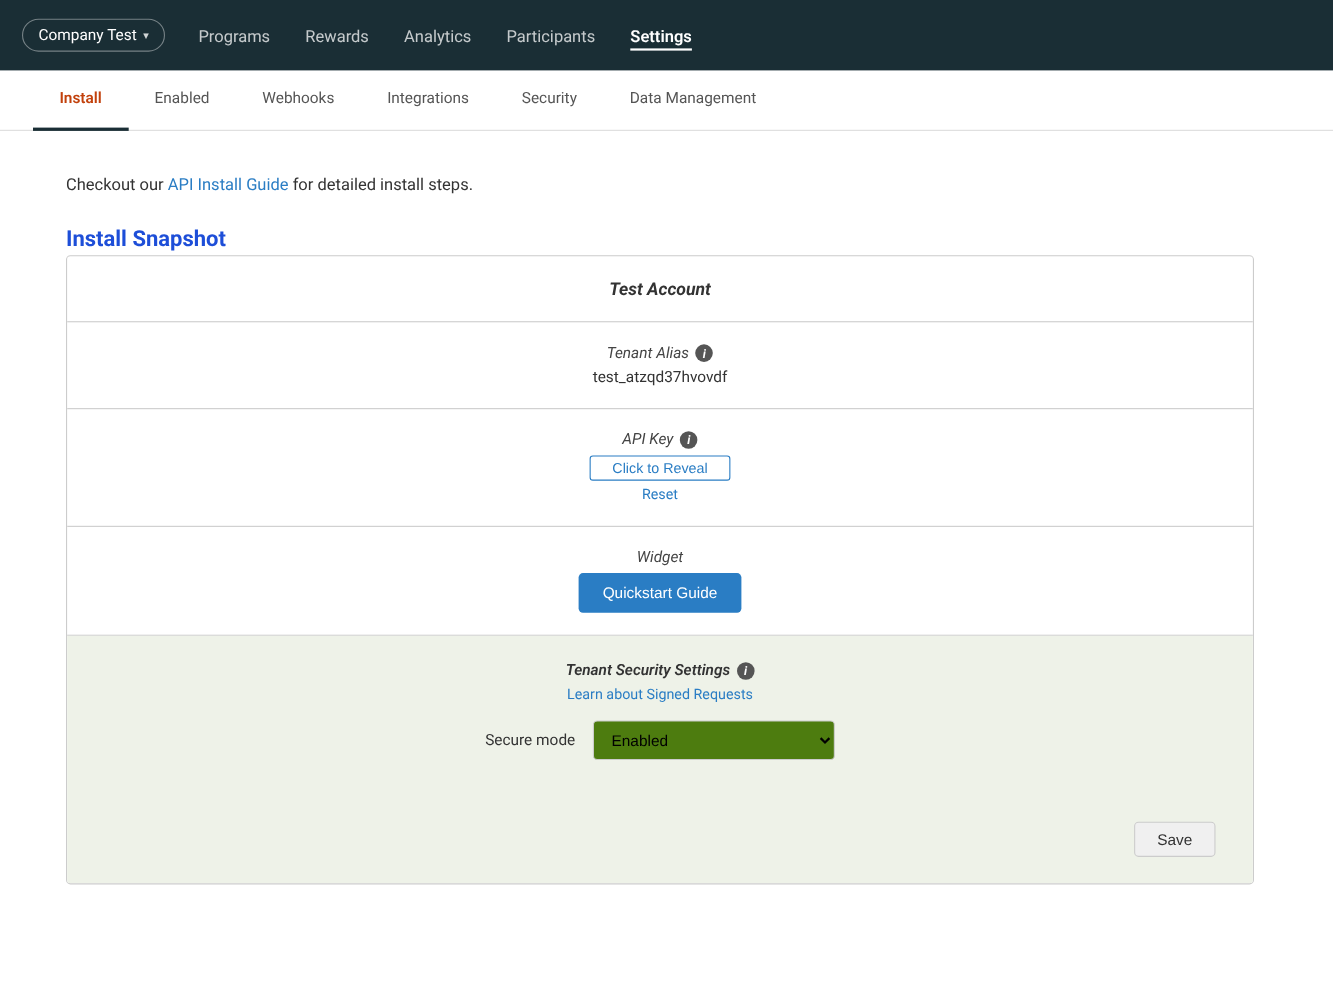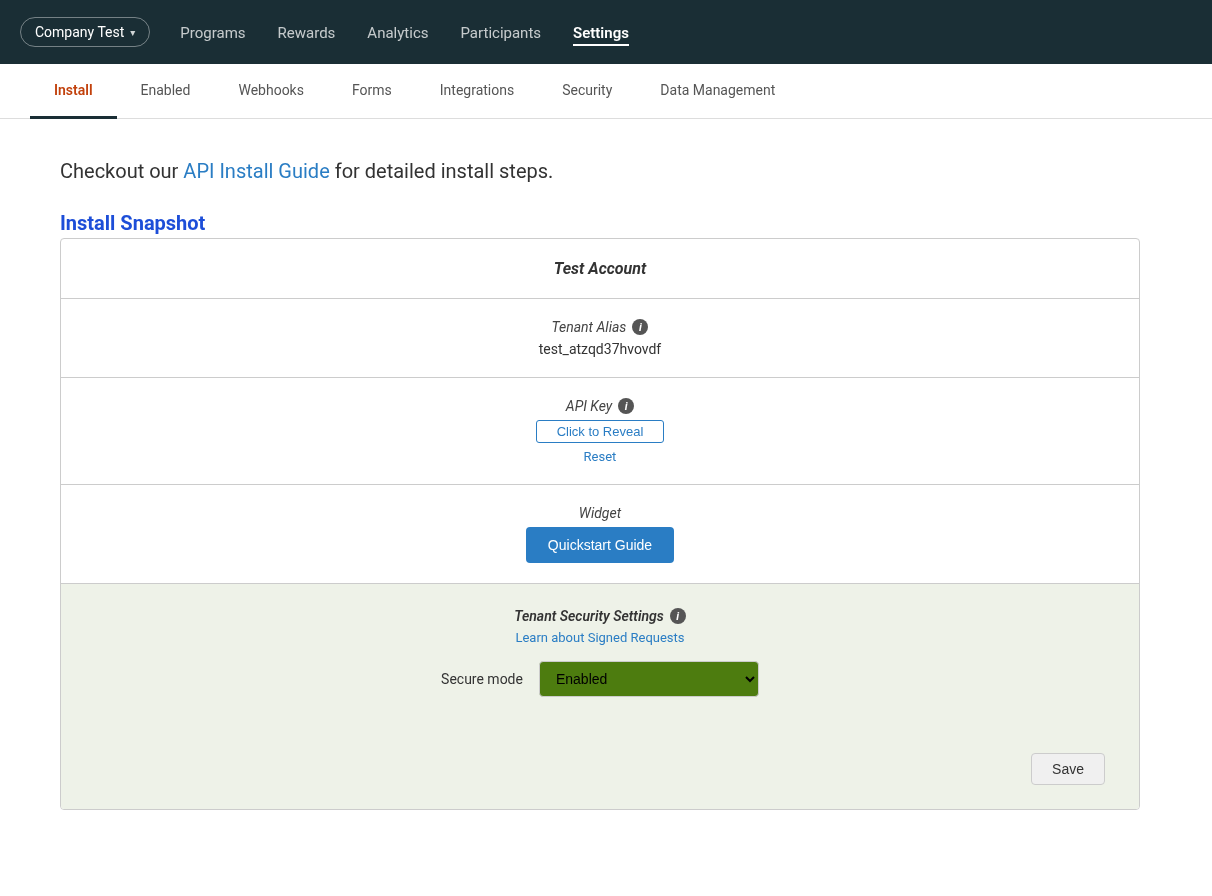--- a/index.html
+++ b/index.html
@@ -67,21 +67,21 @@
       font-weight: 600;
       border-bottom: 3px solid #1a2e35;
     }
 
     
     .content {
       padding: 40px 60px;
       max-width: 1200px;
     }
     .intro-text {
-      font-size: 20px;
+      font-size: 15px;
       color: #333;
       margin-bottom: 28px;
     }
     .intro-text a {
       color: #2a7dc4;
       text-decoration: none;
     }
     .section-title {
       font-size: 20px;
       font-weight: 700;
@@ -239,21 +239,20 @@
     <li><a href="#">Analytics</a></li>
     <li><a href="#">Participants</a></li>
     <li><a href="#" class="active">Settings</a></li>
   </ul>
 </nav>
 
 <div class="settings-tabs">
   <a href="#" class="active">Install</a>
   <a href="#">Enabled</a>
   <a href="#">Webhooks</a>
-  <a href="#">Forms</a>
   <a href="#">Integrations</a>
   <a href="#">Security</a>
   <a href="#">Data Management</a>
 </div>
 
 <div class="content">
   <p class="intro-text">
     <span>Checkout our </span><a href="#">API Install Guide</a><span> for detailed install steps.</span>
   </p>
 

